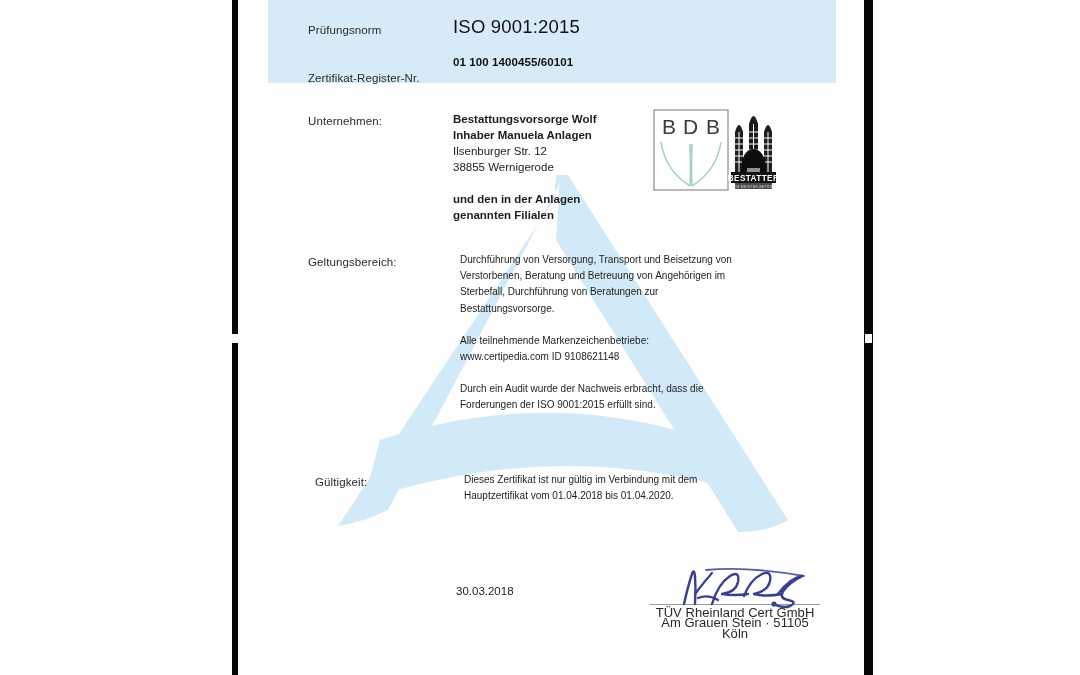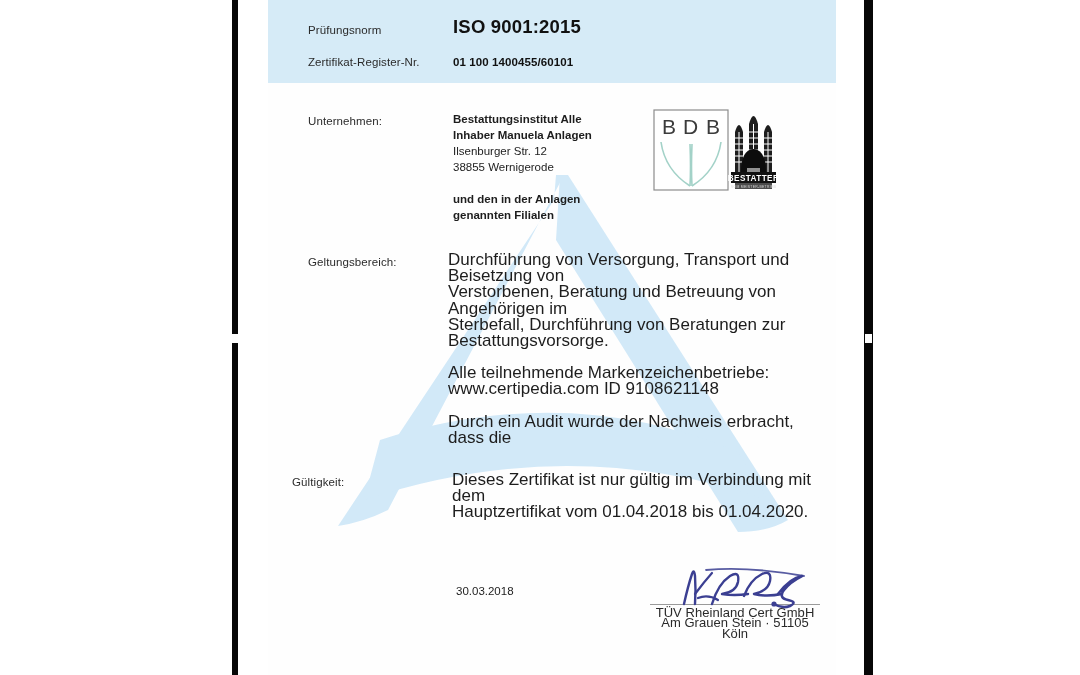--- a/index.html
+++ b/index.html
@@ -40,25 +40,25 @@
   .content{position:absolute;left:0;top:0;width:568px;height:675px;}
 
   .row{position:absolute;display:flex;}
   .label{
     color:#2b2b2b;font-size:11.5px;line-height:16px;
     letter-spacing:.1px;white-space:nowrap;
   }
   .value{color:#1d1d1d;font-size:11.5px;line-height:16px;}
   .value.b{font-weight:bold;}
 
-  .big-norm{font-size:18.5px;font-weight:bold;color:#111;letter-spacing:.2px;line-height:20px;}
+  .big-norm{font-size:18.5px;font-weight:normal;color:#111;letter-spacing:.2px;line-height:20px;}
   .reg-no{font-size:11.5px;font-weight:bold;color:#111;line-height:16px;letter-spacing:.1px;}
 
   .block{position:absolute;}
-  .para{margin:0 0 0 0;font-size:17px;line-height:16.2px;color:#1d1d1d;}
+  .para{margin:0 0 0 12px;font-size:10px;line-height:16.2px;color:#1d1d1d;}
   .para + .para{margin-top:0;}
   .gap{height:16px;}
 
   
   .bdb-logo{position:absolute;left:385px;top:108px;width:140px;height:86px;}
 
   
   .sig-date{position:absolute;left:188px;top:585px;font-size:11.5px;color:#1d1d1d;}
   .sig-wrap{position:absolute;left:382px;top:560px;width:170px;height:70px;}
   .sig-rule{position:absolute;left:0;top:44px;width:170px;height:1px;background:#9a9a9a;}
@@ -95,29 +95,29 @@
     </div>
 
     <div class="content">
 
       <div class="row" style="left:40px;top:22px;">
         <span class="label" style="width:145px;display:inline-block;">Prüfungsnorm</span>
         <span class="big-norm" style="position:relative;top:-5px;">ISO 9001:2015</span>
       </div>
 
       <div class="row" style="left:40px;top:54px;">
-        <span class="label" style="width:145px;display:inline-block;">Zertifikat-Register-Nr.</span>
+        <span class="label" style="width:145px;display:inline-block;margin-top:16px;">Zertifikat-Register-Nr.</span>
         <span class="reg-no">01 100 1400455/60101</span>
       </div>
 
       <div class="block" style="left:40px;top:111px;">
         <span class="label">Unternehmen:</span>
       </div>
       <div class="block" style="left:185px;top:111px;width:200px;">
-        <div class="value b">Bestattungsinstitut Alle</div>
+        <div class="value b">Bestattungsvorsorge Wolf</div>
         <div class="value b">Inhaber Manuela Anlagen</div>
         <div class="value">Ilsenburger Str. 12</div>
         <div class="value">38855 Wernigerode</div>
         <div class="gap"></div>
         <div class="value b">und den in der Anlagen</div>
         <div class="value b">genannten Filialen</div>
       </div>
 
       <div class="bdb-logo">
         <svg width="140" height="86" viewBox="0 0 140 86" xmlns="http://www.w3.org/2000/svg">
@@ -184,24 +184,25 @@
           <div>Bestattungsvorsorge.</div>
         </div>
         <div class="gap"></div>
         <div class="para">
           <div>Alle teilnehmende Markenzeichenbetriebe:</div>
           <div>www.certipedia.com  ID 9108621148</div>
         </div>
         <div class="gap"></div>
         <div class="para">
           <div>Durch ein Audit wurde der Nachweis erbracht, dass die</div>
-        </div>
-      </div>
-
-      <div class="block" style="left:24px;top:472px;">
+          <div>Forderungen der ISO 9001:2015 erfüllt sind.</div>
+        </div>
+      </div>
+
+      <div class="block" style="left:47px;top:472px;">
         <span class="label">Gültigkeit:</span>
       </div>
       <div class="block" style="left:184px;top:472px;width:370px;">
         <div class="para">Dieses Zertifikat ist nur gültig im Verbindung mit dem</div>
         <div class="para">Hauptzertifikat vom 01.04.2018 bis 01.04.2020.</div>
       </div>
 
       <div class="sig-date">30.03.2018</div>
 
       <div class="sig-wrap">

